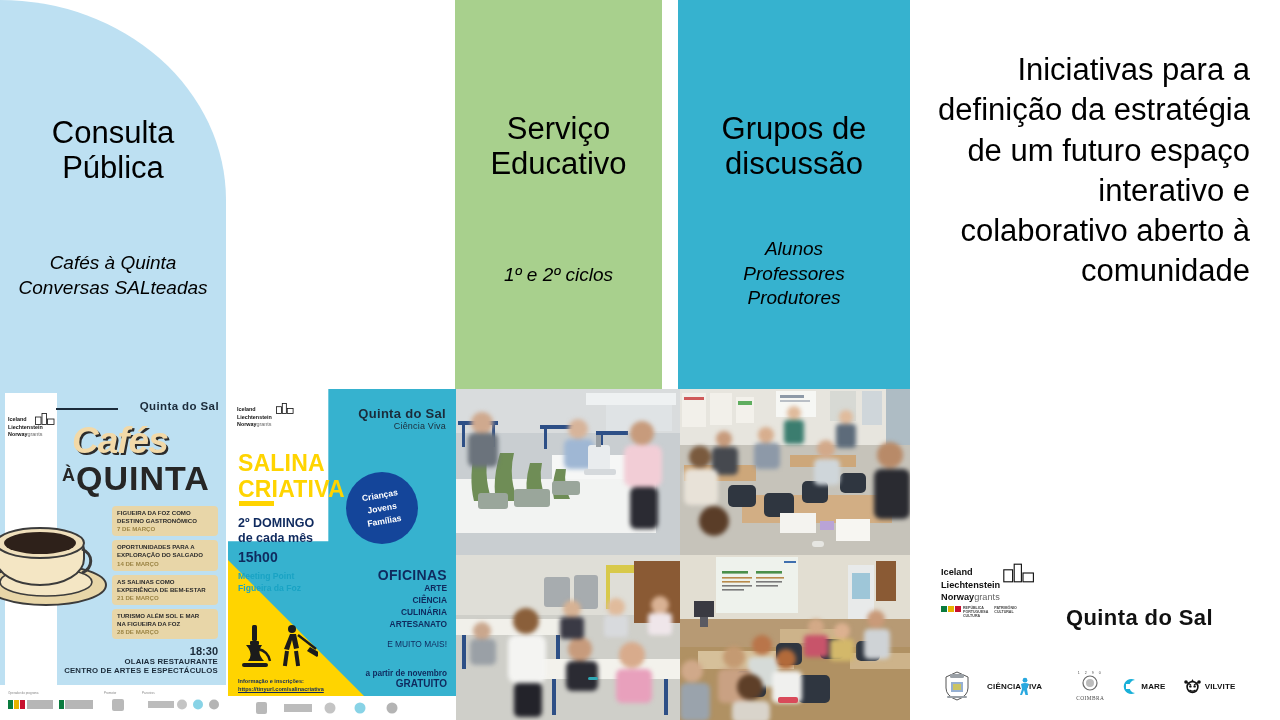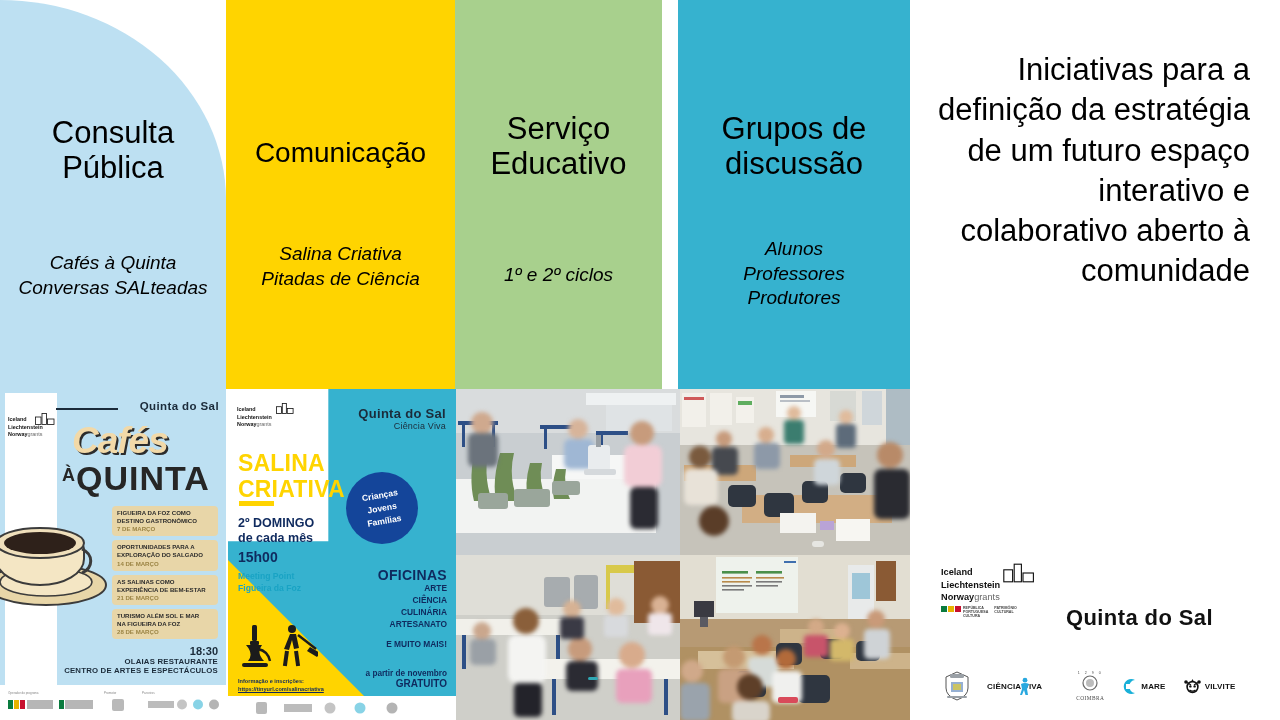--- a/index.html
+++ b/index.html
@@ -161,21 +161,21 @@
     color:#fff; font-size:8.6px; font-weight:bold; line-height:1.5;
     text-align:center; white-space:pre-line; transform: rotate(-10deg);
   }
   #poster-salina .s-ofic{
     position:absolute; right:9px; top:178px; text-align:right; color:#0f2a5e;
   }
   #poster-salina .s-ofic .h{ font-size:14px; font-weight:bold; letter-spacing:.3px; }
   #poster-salina .s-ofic .l{ font-size:8.4px; font-weight:bold; line-height:1.42; white-space:pre-line; }
   #poster-salina .s-more{
     position:absolute; right:9px; top:250px; text-align:center;
-    color:#0f2a5e; font-size:8.4px; font-weight:bold;
+    color:#0f2a5e; font-size:8.4px; font-weight:normal;
   }
   #poster-salina .s-from{
     position:absolute; right:9px; top:280px; text-align:right; color:#0f2a5e;
   }
   #poster-salina .s-from .a{ font-size:8.2px; font-weight:bold; }
   #poster-salina .s-from .b{ font-size:10px; font-weight:bold; }
   #poster-salina .s-icons{ position:absolute; left:12px; top:232px; width:78px; height:52px; }
   #poster-salina .s-info{
     position:absolute; left:10px; top:288px; color:#0f2a5e; font-size:5.6px; font-weight:bold;
     line-height:1.45;
@@ -224,27 +224,20 @@
 
   <div class="col" id="col-consulta">
     <div class="col-inner">
       <div class="col-title">Consulta
 Pública</div>
       <div class="col-sub">Cafés à Quinta
 Conversas SALteadas</div>
     </div>
   </div>
 
-  <div class="col" id="col-comunicacao">
-    <div class="col-inner">
-      <div class="col-title">Comunicação</div>
-      <div class="col-sub">Salina Criativa
-Pitadas de Ciência</div>
-    </div>
-  </div>
 
   <div class="col" id="col-servico">
     <div class="col-inner">
       <div class="col-title">Serviço
 Educativo</div>
       <div class="col-sub">1º e 2º  ciclos</div>
     </div>
   </div>
 
   <div class="col" id="col-grupos">

